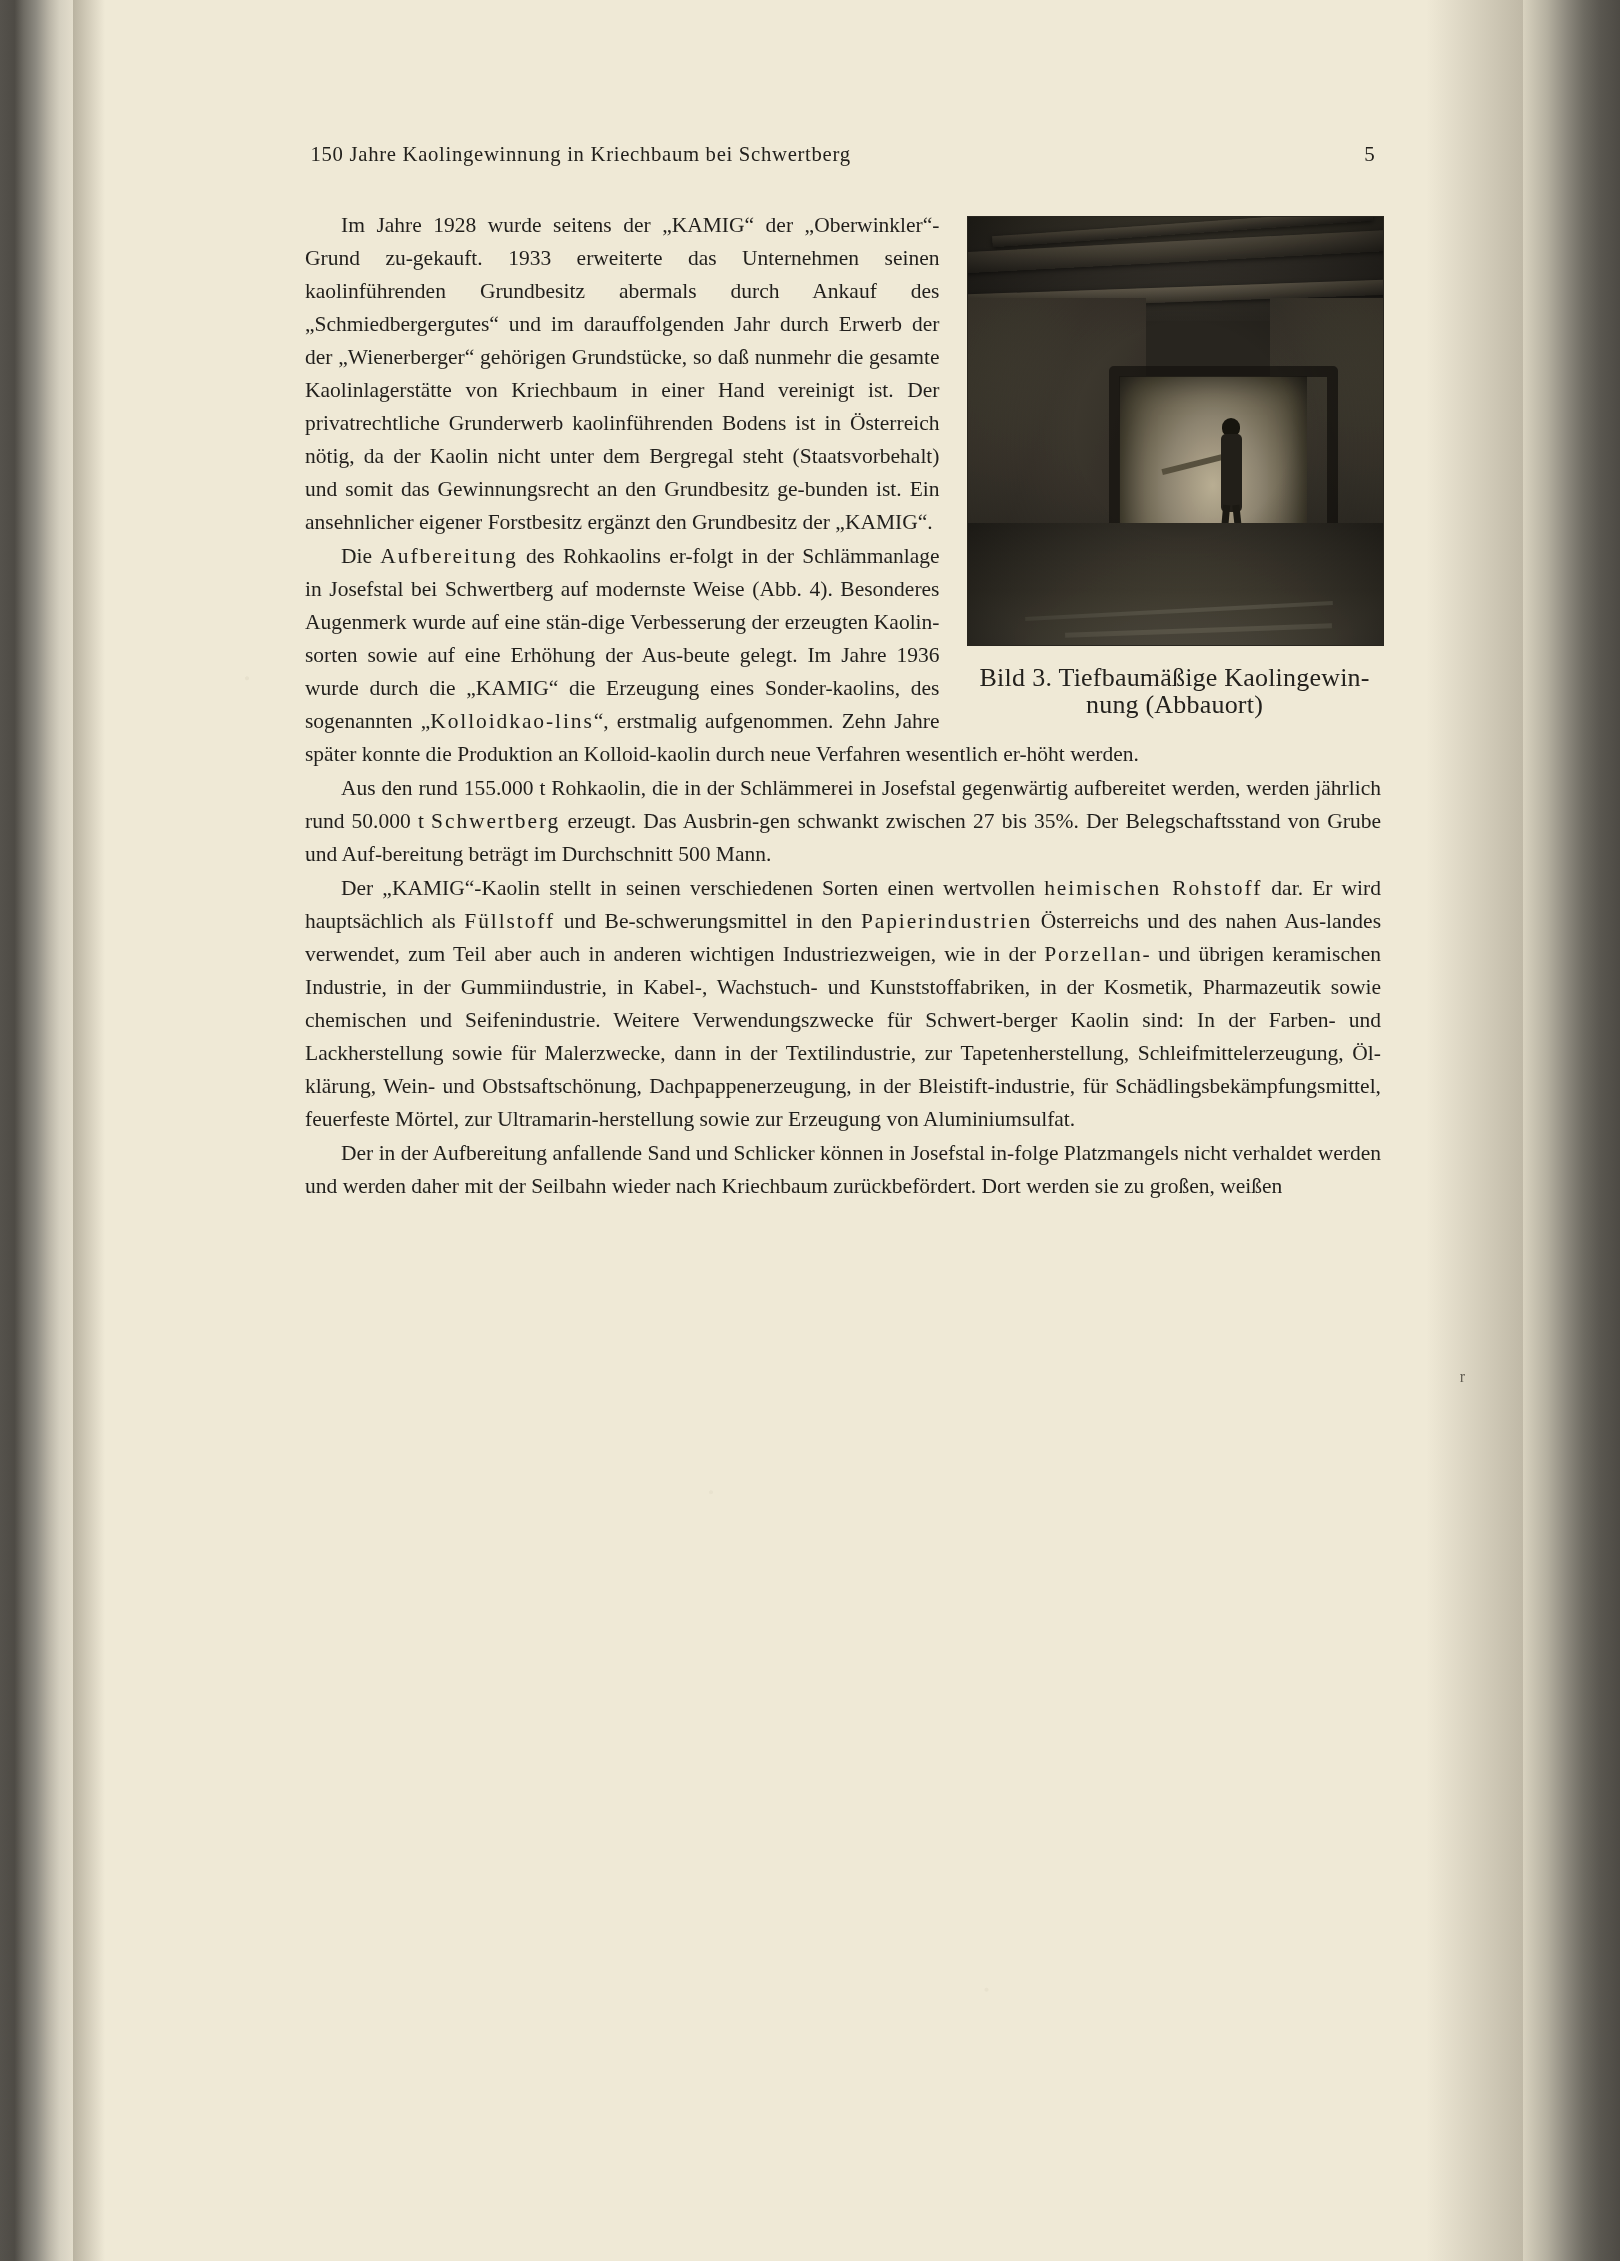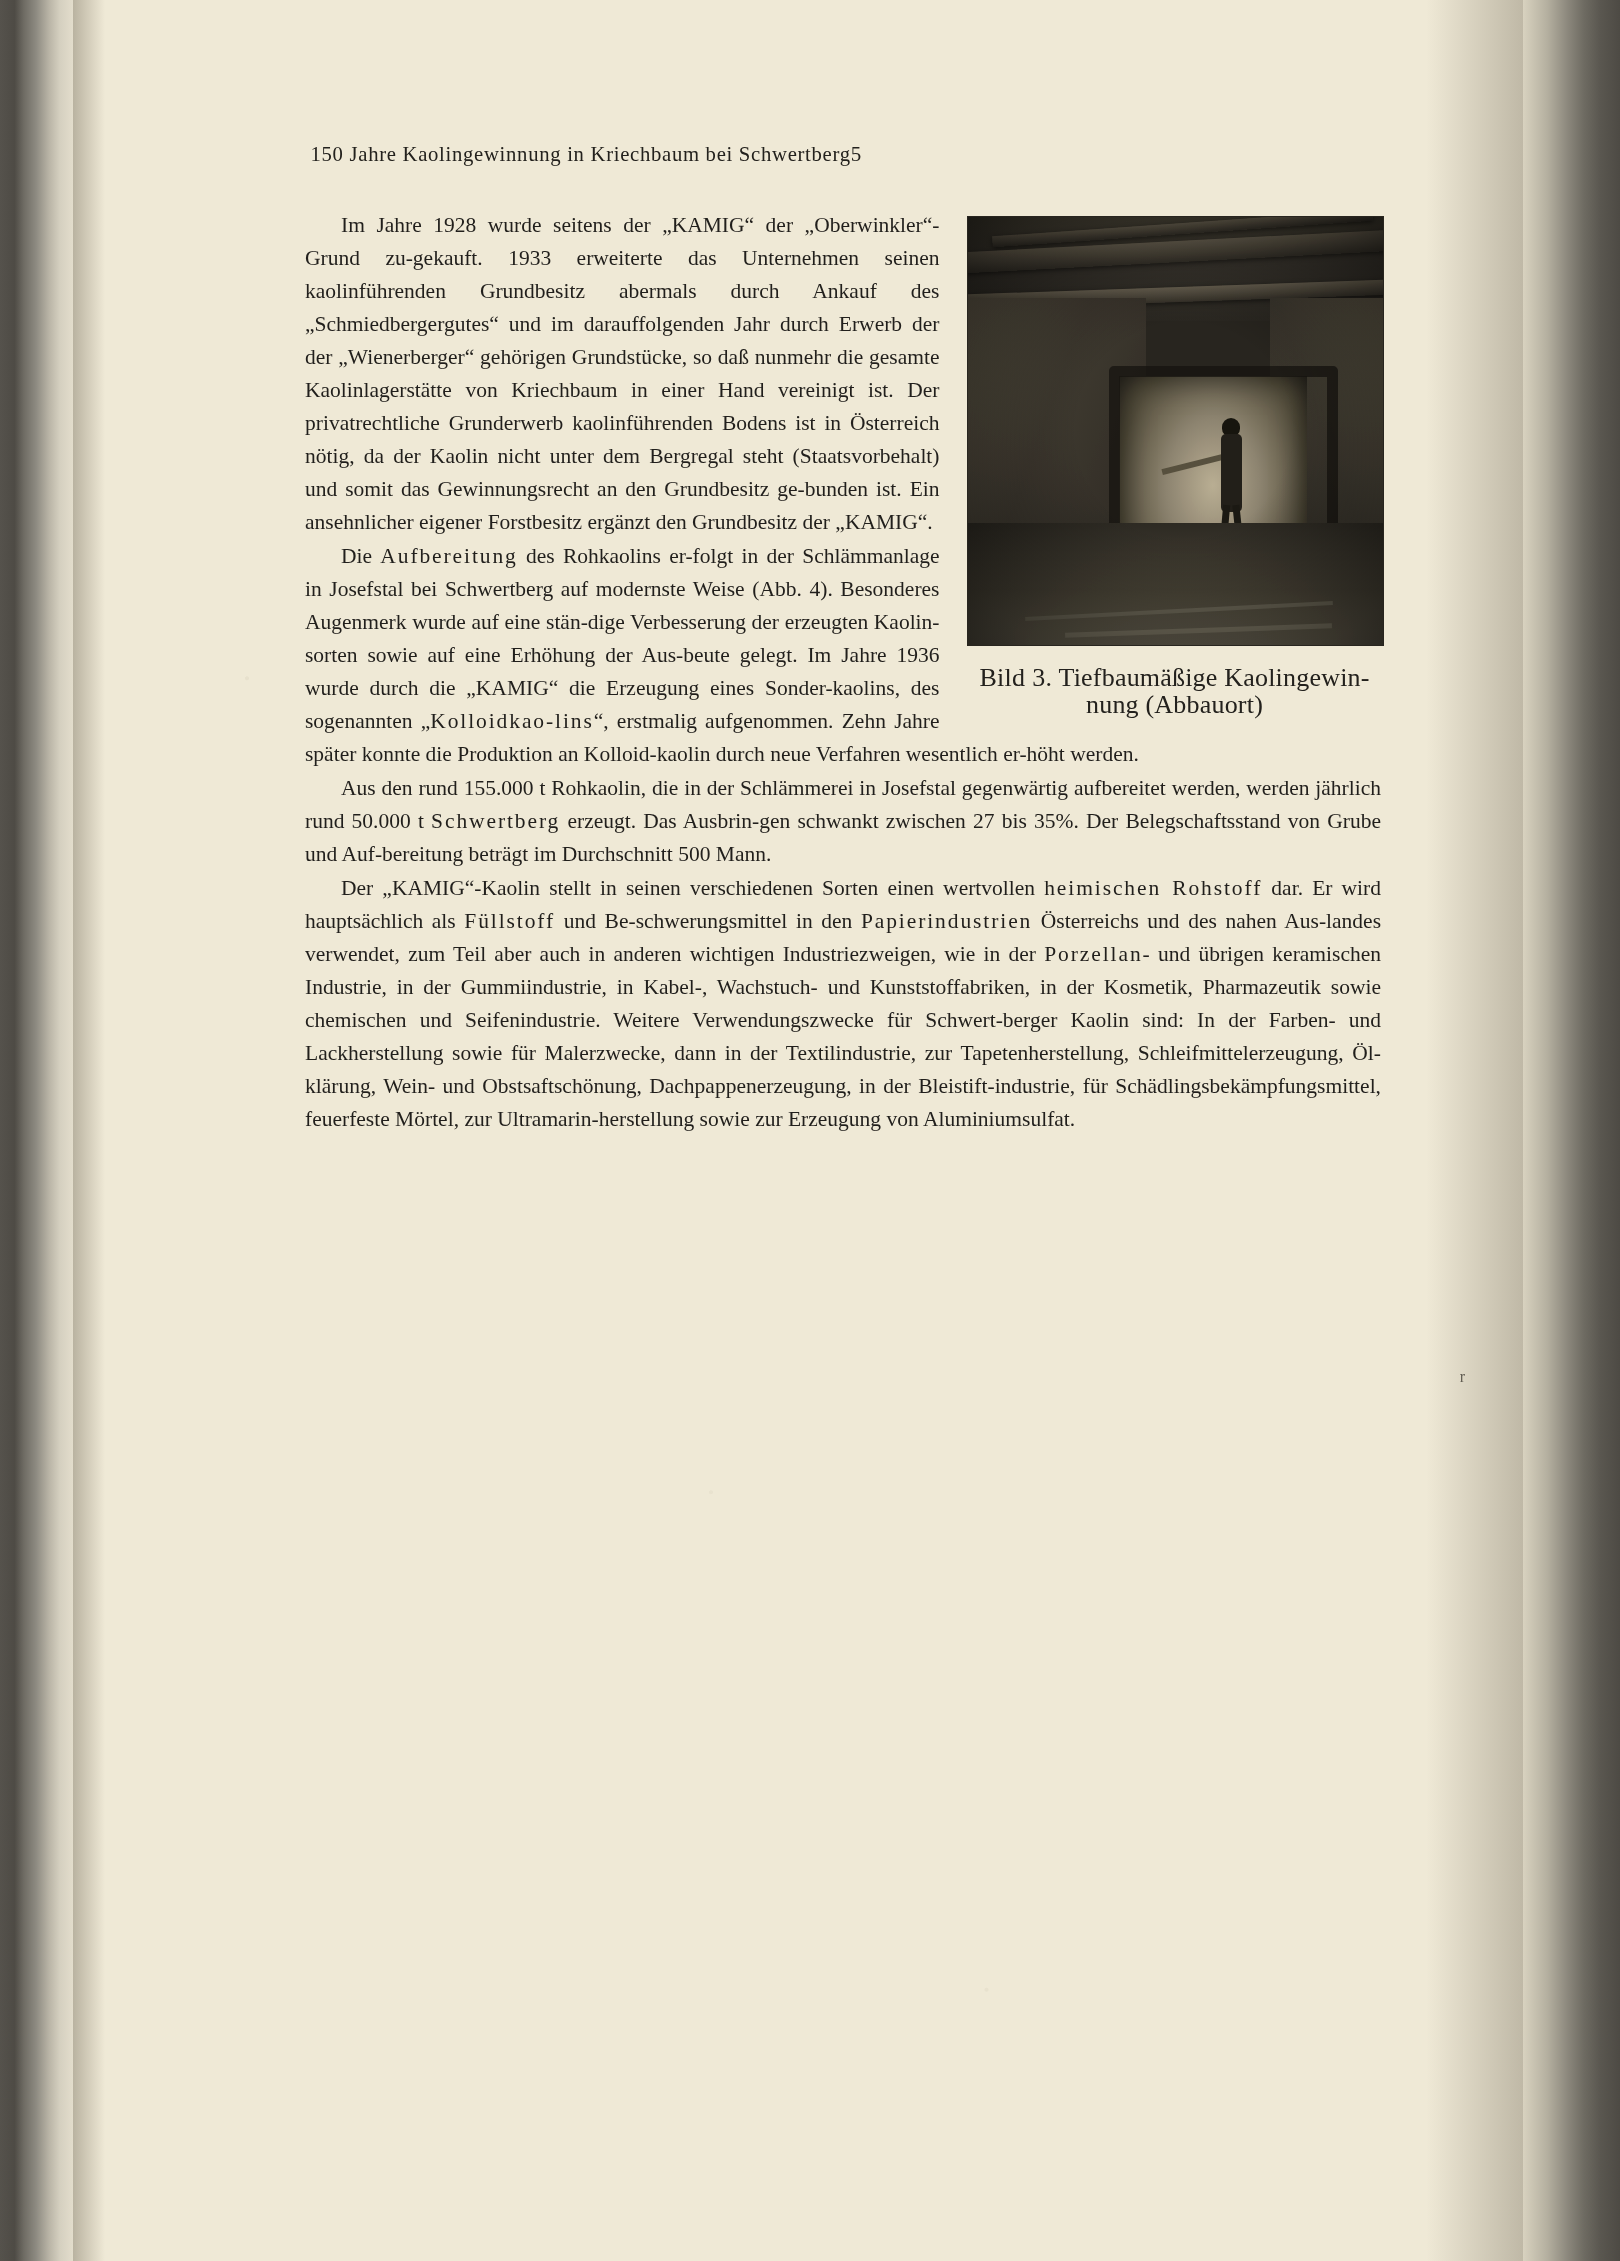--- a/index.html
+++ b/index.html
@@ -62,21 +62,21 @@
   }
   .content {
     position: absolute;
     left: 231px;
     top: 142px;
     width: 1078px;
   }
   .running-head {
     display: flex;
     align-items: baseline;
-    justify-content: flex-start;
+    justify-content: space-between;
     font-size: 20.7px;
     letter-spacing: 0.7px;
     color: #23211d;
     margin-bottom: 42px;
     padding: 0 6.5px;
   }
   .running-head .title { white-space: nowrap; }
   .running-head .folio { font-size: 21px; }
 
   .body-text {
@@ -237,20 +237,21 @@
         </div>
 
         <p><span>Im Jahre 1928 wurde seitens der „KAMIG“ der „Oberwinkler“-Grund zu-gekauft. 1933 erweiterte das Unternehmen seinen kaolinführenden Grundbesitz abermals durch Ankauf des „Schmiedbergergutes“ und im darauffolgenden Jahr durch Erwerb der der „Wienerberger“ gehörigen Grundstücke, so daß nunmehr die gesamte Kaolinlagerstätte von Kriechbaum in einer Hand vereinigt ist. Der privatrechtliche Grunderwerb kaolinführenden Bodens ist in Österreich nötig, da der Kaolin nicht unter dem Bergregal steht (Staatsvorbehalt) und somit das Gewinnungsrecht an den Grundbesitz ge-bunden ist. Ein ansehnlicher eigener Forstbesitz ergänzt den Grundbesitz der „KAMIG“.</span></p>
 
         <p><span>Die </span><span class="sp">Aufbereitung</span><span> des Rohkaolins er-folgt in der Schlämmanlage in Josefstal bei Schwertberg auf modernste Weise (Abb. 4). Besonderes Augenmerk wurde auf eine stän-dige Verbesserung der erzeugten Kaolin-sorten sowie auf eine Erhöhung der Aus-beute gelegt. Im Jahre 1936 wurde durch die „KAMIG“ die Erzeugung eines Sonder-kaolins, des sogenannten „</span><span class="sp">Kolloidkao-lins</span><span>“, erstmalig aufgenommen. Zehn Jahre später konnte die Produktion an Kolloid-kaolin durch neue Verfahren wesentlich er-höht werden.</span></p>
 
         <p><span>Aus den rund 155.000 t Rohkaolin, die in der Schlämmerei in Josefstal gegenwärtig aufbereitet werden, werden jährlich rund 50.000 t </span><span class="sp">Schwertberg</span><span> erzeugt. Das Ausbrin-gen schwankt zwischen 27 bis 35%. Der Belegschaftsstand von Grube und Auf-bereitung beträgt im Durchschnitt 500 Mann.</span></p>
 
         <p><span>Der „KAMIG“-Kaolin stellt in seinen verschiedenen Sorten einen wertvollen </span><span class="sp">heimischen Rohstoff</span><span> dar. Er wird hauptsächlich als </span><span class="sp">Füllstoff</span><span> und Be-schwerungsmittel in den </span><span class="sp">Papierindustrien</span><span> Österreichs und des nahen Aus-landes verwendet, zum Teil aber auch in anderen wichtigen Industriezweigen, wie in der </span><span class="sp">Porzellan</span><span>- und übrigen keramischen Industrie, in der Gummiindustrie, in Kabel-, Wachstuch- und Kunststoffabriken, in der Kosmetik, Pharmazeutik sowie chemischen und Seifenindustrie. Weitere Verwendungszwecke für Schwert-berger Kaolin sind: In der Farben- und Lackherstellung sowie für Malerzwecke, dann in der Textilindustrie, zur Tapetenherstellung, Schleifmittelerzeugung, Öl-klärung, Wein- und Obstsaftschönung, Dachpappenerzeugung, in der Bleistift-industrie, für Schädlingsbekämpfungsmittel, feuerfeste Mörtel, zur Ultramarin-herstellung sowie zur Erzeugung von Aluminiumsulfat.</span></p>
 
+        <p><span>Der in der Aufbereitung anfallende Sand und Schlicker können in Josefstal in-folge Platzmangels nicht verhaldet werden und werden daher mit der Seilbahn wieder nach Kriechbaum zurückbefördert. Dort werden sie zu großen, weißen</span></p>
 
       </div>
     </div>
 
     <div class="edge-mark">r</div>
   </div>
 </div>
 
 
 </body></html>

